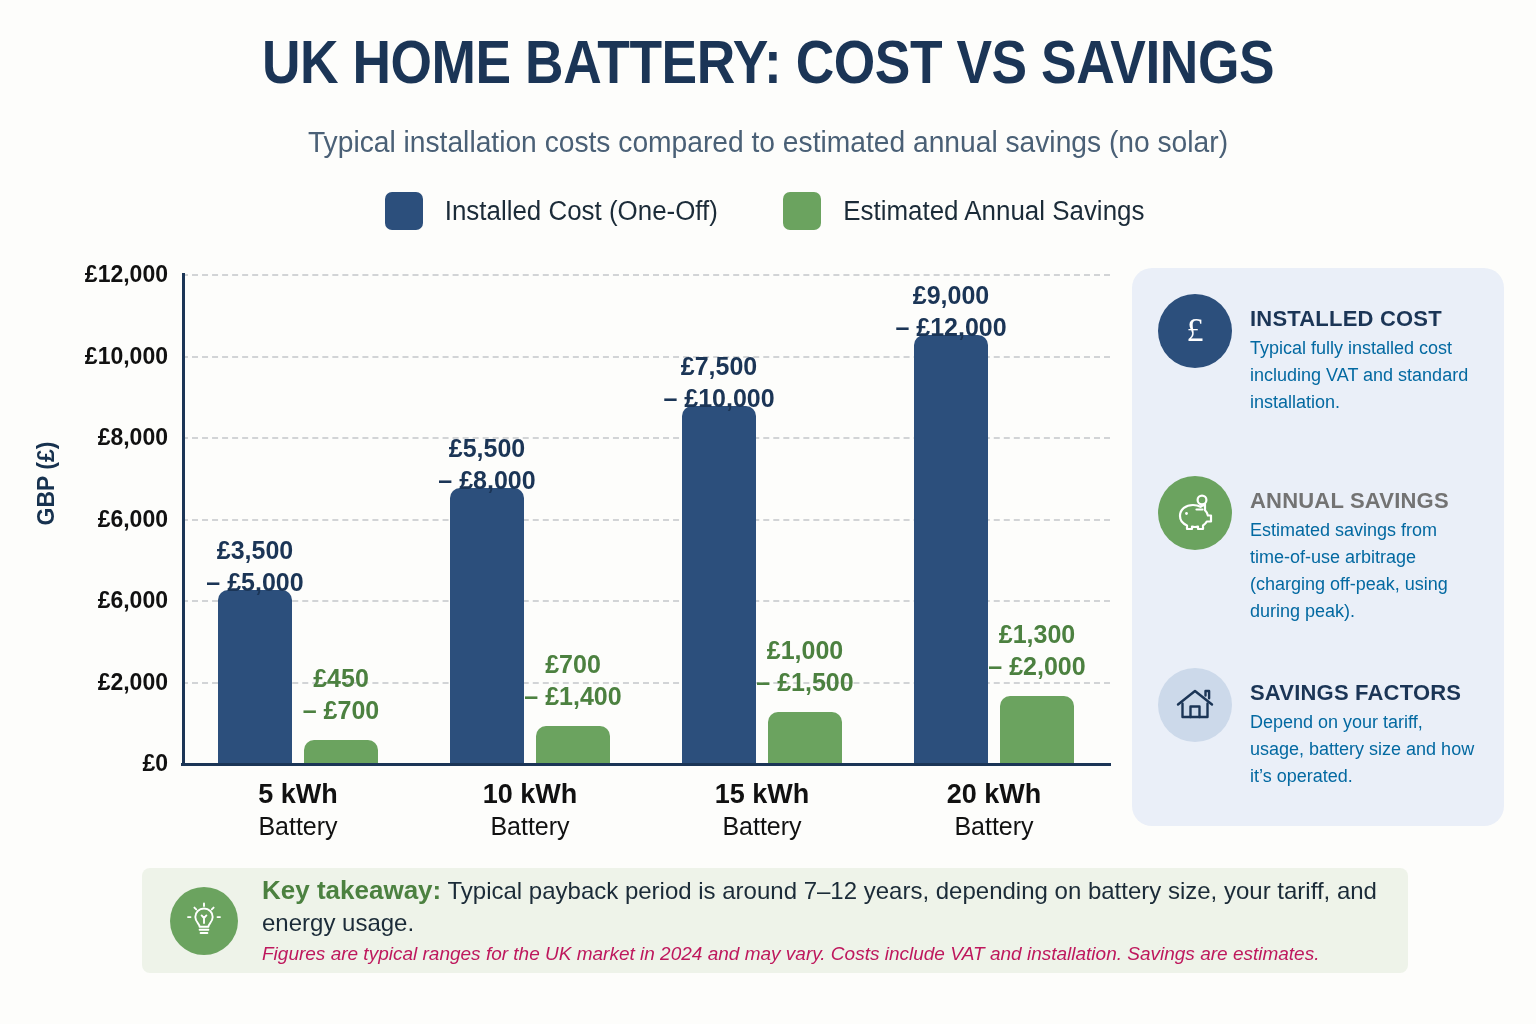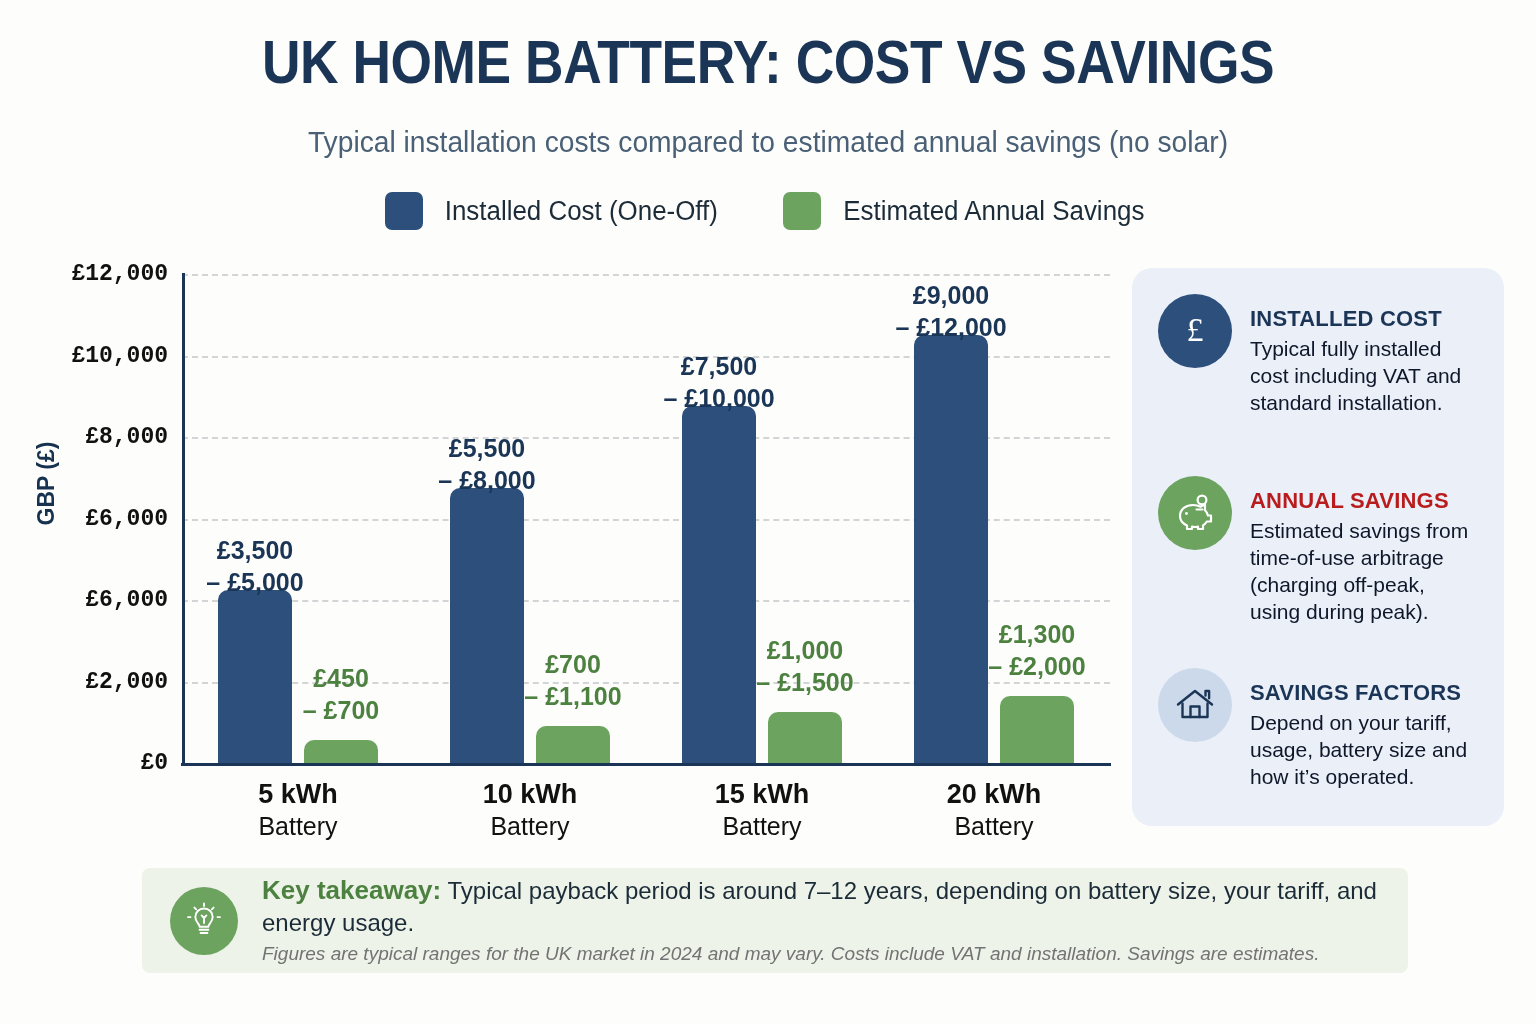--- a/index.html
+++ b/index.html
@@ -40,21 +40,20 @@
   #ylabel{
     position:absolute;left:-24px;top:470px;width:140px;
     text-align:center;
     font-size:23px;font-weight:700;color:#17324f;
     transform:rotate(-90deg);
   }
   .ytick{
     position:absolute;right:0;width:120px;text-align:right;
     font-size:23px;font-weight:600;color:#111;
     transform:translateY(-13px);
-    font-family:Liberation Mono, monospace;
   }
   #yticks{position:absolute;left:40px;top:0;width:128px;height:860px;}
   #plot{
     position:absolute;left:182px;top:274px;
     width:928px;height:489px;
   }
   .grid{
     position:absolute;left:0;width:928px;height:0;
     border-top:2px dashed #d2d4d6;
   }
@@ -94,37 +93,37 @@
   .cicon{
     width:74px;height:74px;border-radius:50%;
     flex:0 0 74px;
     display:flex;align-items:center;justify-content:center;
   }
   .ctext{padding-top:2px;margin-top:9px;}
   .chead{
     font-size:22px;font-weight:700;letter-spacing:0.2px;
     line-height:28px;margin-bottom:2px;
   }
-  .cbody{font-size:21px;line-height:27px;color:#0f172a;}
+  .cbody{font-size:18px;line-height:27px;color:#0369a1;}
   
   #banner{
     position:absolute;left:142px;top:868px;width:1266px;height:105px;
     background:#eef3e9;border-radius:8px;
     display:flex;align-items:center;gap:24px;
     padding:0 28px;box-sizing:border-box;
   }
   #bulb{
     width:68px;height:68px;border-radius:50%;
     background:#6ba35f;flex:0 0 68px;
     display:flex;align-items:center;justify-content:center;
   }
   #btext{padding-top:2px;}
   #bline1{font-size:24px;line-height:32px;color:#1b2b38;}
   #bline1 b{color:#4c8140;font-size:26px;font-weight:700;}
-  #bline2{font-size:19px;line-height:30px;font-style:italic;color:#737373;}
+  #bline2{font-size:19px;line-height:30px;font-style:italic;color:#be185d;}
 </style>
 </head>
 <body>
 
 <div id="title">UK HOME BATTERY: COST VS SAVINGS</div>
 <div id="subtitle">Typical installation costs compared to estimated annual savings (no solar)</div>
 
 <div id="legend">
   <div class="lg-item">
     <span class="lg-sw" style="background:#2c4f7c"></span>
@@ -166,21 +165,21 @@
         <div>– £700</div>
       </div>
       <div class="bar cost" style="left: 268px; width: 74px; height: 275.062px;"></div>
       <div class="vlabel cost" style="left: 215px; width: 180px; top: 135.938px;">
         <div>£5,500</div>
         <div>– £8,000</div>
       </div>
       <div class="bar save" style="left: 354px; width: 74px; height: 36.675px;"></div>
       <div class="vlabel save" style="left: 301px; width: 180px; top: 374.325px;">
         <div>£700</div>
-        <div>– £1,100</div>
+        <div>– £1,400</div>
       </div>
       <div class="bar cost" style="left: 500px; width: 74px; height: 356.562px;"></div>
       <div class="vlabel cost" style="left: 447px; width: 180px; top: 54.4375px;">
         <div>£7,500</div>
         <div>– £10,000</div>
       </div>
       <div class="bar save" style="left: 586px; width: 74px; height: 50.9375px;"></div>
       <div class="vlabel save" style="left: 533px; width: 180px; top: 360.062px;">
         <div>£1,000</div>
         <div>– £1,500</div>
@@ -233,21 +232,21 @@
   <div class="card" style="top:208px">
     <div class="cicon" style="background:#6ba35f">
       <svg width="46" height="46" viewBox="0 0 46 46" fill="none" stroke="#ffffff" stroke-width="2.2" stroke-linecap="round" stroke-linejoin="round" aria-hidden="true">
         <path d="M8 26c0-7 6-11 13-11 3 0 5.5 .6 7.6 1.8L33 14v6.2c1.6 1.5 2.6 3.4 2.9 5.3H39v6h-4.2c-.9 1.6-2.2 3-3.8 4V39h-5v-2.3c-1 .2-2 .3-3 .3s-2-.1-3-.3V39h-5v-3.6C10.2 33.4 8 30 8 26z"></path>
         <circle cx="14.5" cy="23.5" r="1.4" fill="#ffffff" stroke="none"></circle>
         <circle cx="30" cy="10" r="4.4"></circle>
         <path d="M24.5 19.5h6"></path>
       </svg>
     </div>
     <div class="ctext">
-      <div class="chead" style="color:#b91c1c">ANNUAL SAVINGS</div>
+      <div class="chead" style="color:#737373">ANNUAL SAVINGS</div>
       <div class="cbody">Estimated savings from time-of-use arbitrage (charging off-peak, using during peak).</div>
     </div>
   </div>
 
   <div class="card" style="top:400px">
     <div class="cicon" style="background:#ccd9ea">
       <svg width="46" height="46" viewBox="0 0 46 46" fill="none" stroke="#1b3556" stroke-width="2.4" stroke-linecap="round" stroke-linejoin="round" aria-hidden="true">
         <path d="M6 22.5L23 9l17 13.5"></path>
         <path d="M33.5 13.5V9h3.6v7.3"></path>
         <path d="M10.5 21.5V35h25V21.5"></path>

